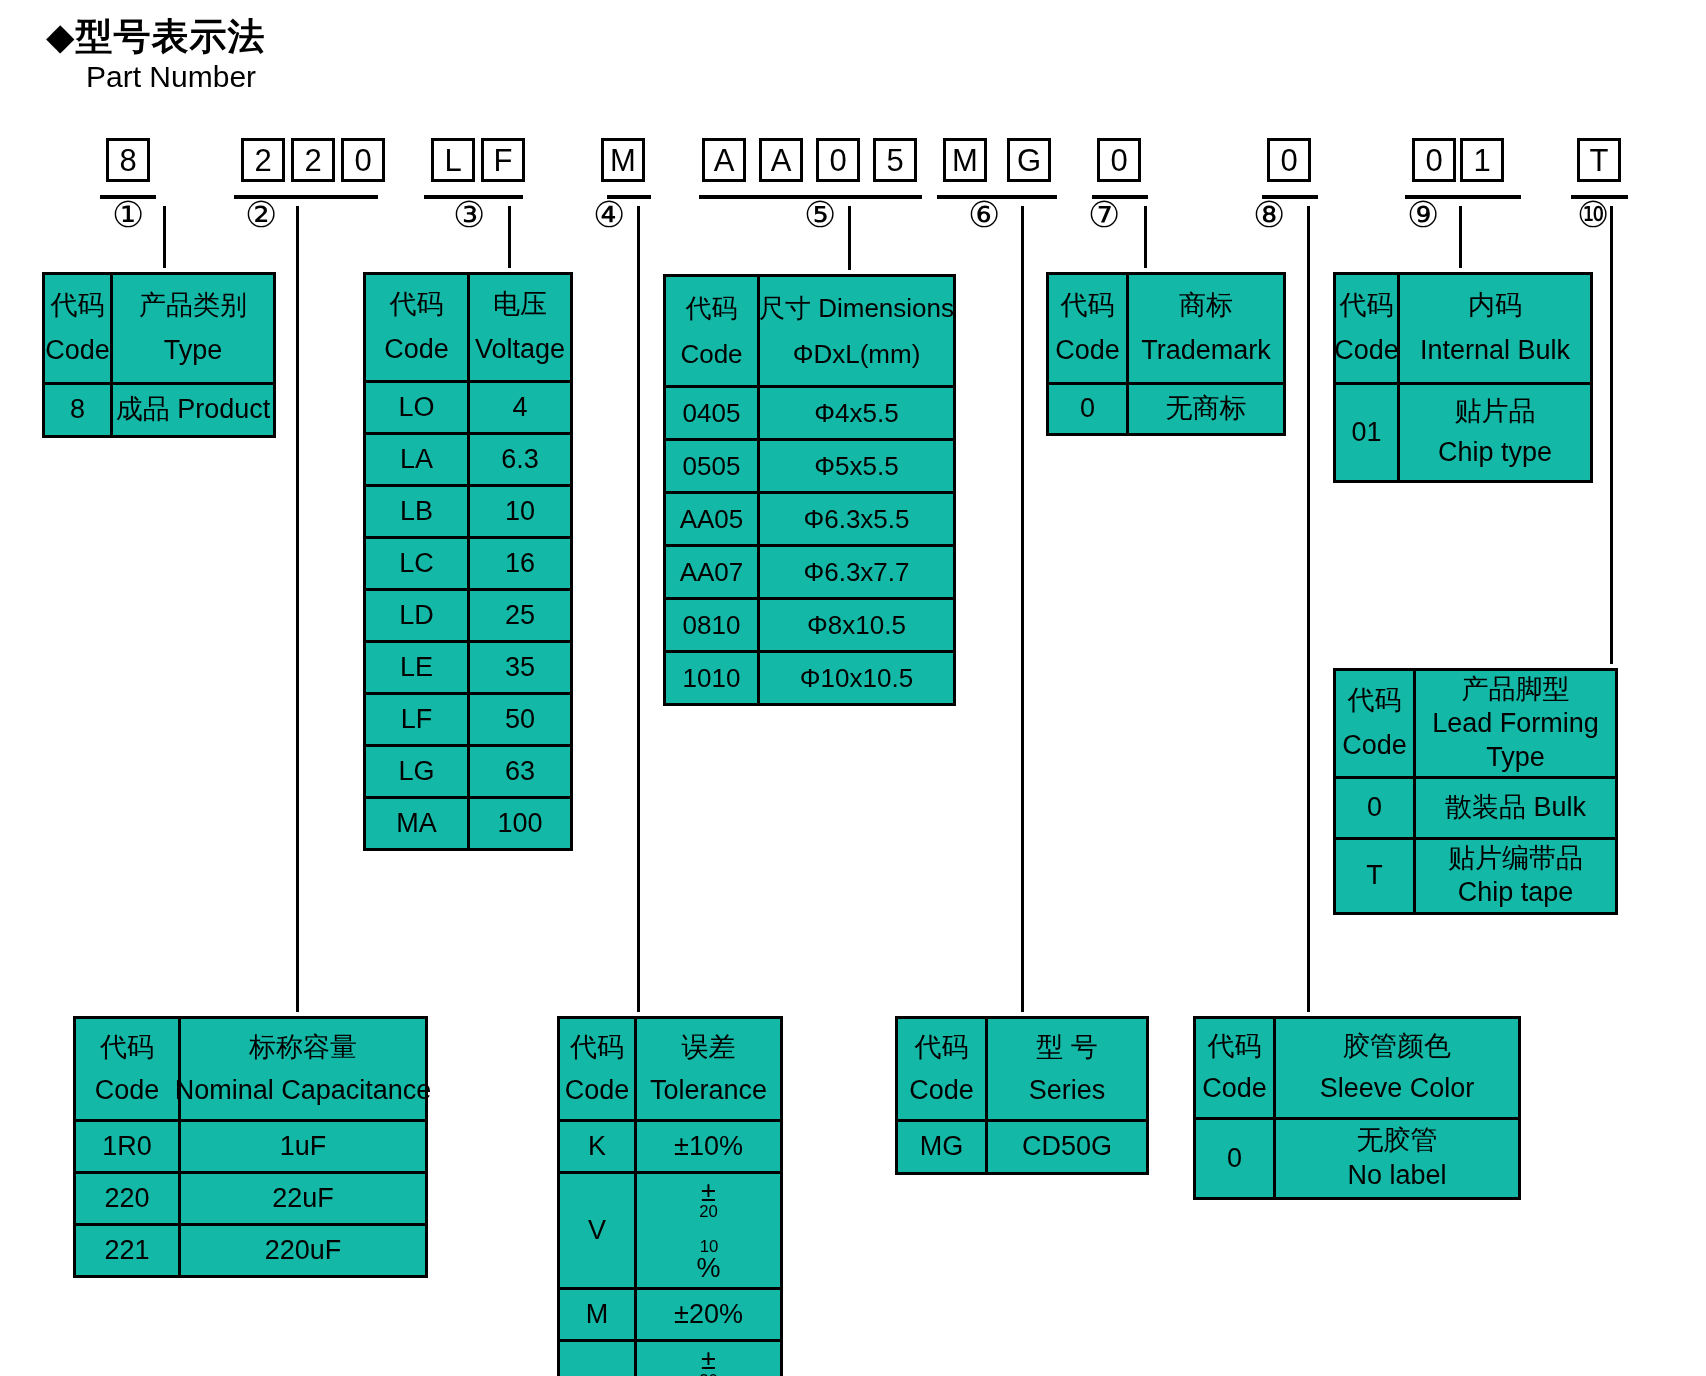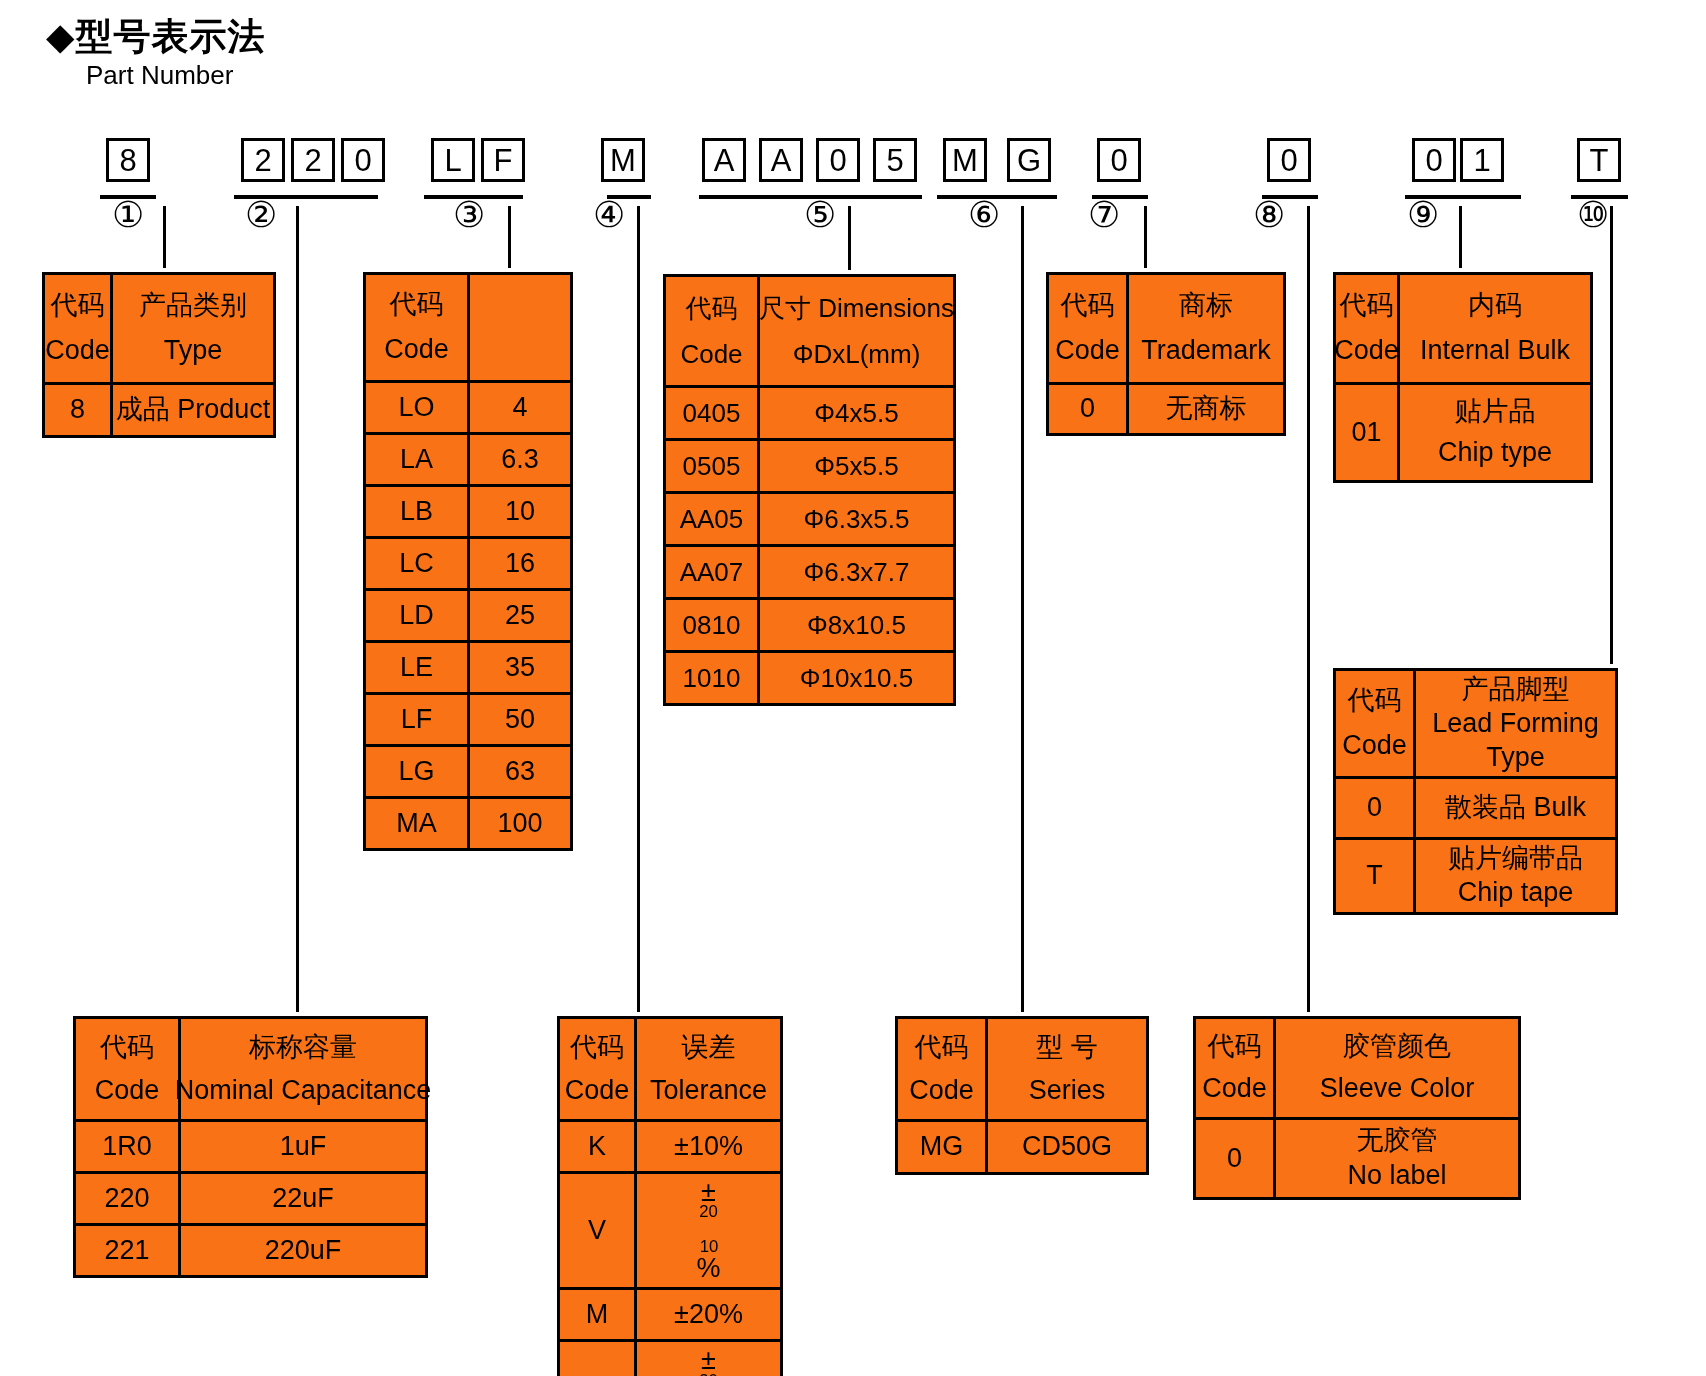--- a/index.html
+++ b/index.html
@@ -1,34 +1,34 @@
 <!DOCTYPE html>
 <html><head>
 <meta charset="utf-8">
 <style>
   html,body{margin:0;padding:0;background:#ffffff;}
   body{width:1706px;height:1376px;position:relative;overflow:hidden;
        font-family:"Liberation Sans","DejaVu Sans",sans-serif;color:#000;}
   .canvas{position:absolute;left:0;top:0;width:1564px;height:1376px;}
 
   .title-zh{position:absolute;left:46px;top:12px;font-size:37px;font-weight:bold;letter-spacing:1px;}
-  .title-en{position:absolute;left:86px;top:60px;font-size:26px;font-weight:normal;}
+  .title-en{position:absolute;left:86px;top:60px;font-size:30px;font-weight:normal;}
 
   
   .pn-group{position:absolute;top:138px;display:flex;align-items:flex-start;}
   .pn-box{display:flex;align-items:center;justify-content:center;
           width:44px;height:44px;border:3px solid #000;box-sizing:border-box;
           font-size:31px;line-height:1;}
   .underline{position:absolute;top:195px;height:4px;background:#000;}
   .circ{position:absolute;top:197px;font-size:36px;line-height:1;}
   .vline{position:absolute;width:3px;background:#000;}
 
   
   .dtable{position:absolute;display:flex;flex-direction:column;
-          border:3px solid #000;background:#f97316;box-sizing:border-box;}
+          border:3px solid #000;background:#14b8a6;box-sizing:border-box;}
   .trow{display:flex;flex-direction:row;}
   .trow:not(:last-child){border-bottom:3px solid #000;}
   .trow.th{min-height:var(--hh,100px);}
   .trow.tr{min-height:var(--rh,50px);}
   .tcell{display:flex;flex-direction:column;justify-content:space-evenly;align-items:center;
          text-align:center;font-size:27px;line-height:1.25;white-space:nowrap;
          box-sizing:border-box;padding:2px 3px;}
   .tcell.c1{width:var(--c1,80px);border-right:3px solid #000;}
   .tcell.c2{width:var(--c2,160px);}
   .dtable.small .tcell{font-size:26px;}
@@ -131,20 +131,24 @@
         <div class="tcell c2">成品 Product</div>
       </div>
     </div>
 
   <div class="dtable" style="left:363px;top:272px;--c1:104px;--c2:100px;--hh:105px;--rh:49px">
       <div class="trow th">
         <div class="tcell c1">
           <div>代码</div>
           <div>Code</div>
         </div>
+        <div class="tcell c2">
+          <div>电压</div>
+          <div>Voltage</div>
+        </div>
       </div>
       <div class="trow tr">
         <div class="tcell c1">LO</div>
         <div class="tcell c2">4</div>
       </div>
       <div class="trow tr">
         <div class="tcell c1">LA</div>
         <div class="tcell c2">6.3</div>
       </div>
       <div class="trow tr">

